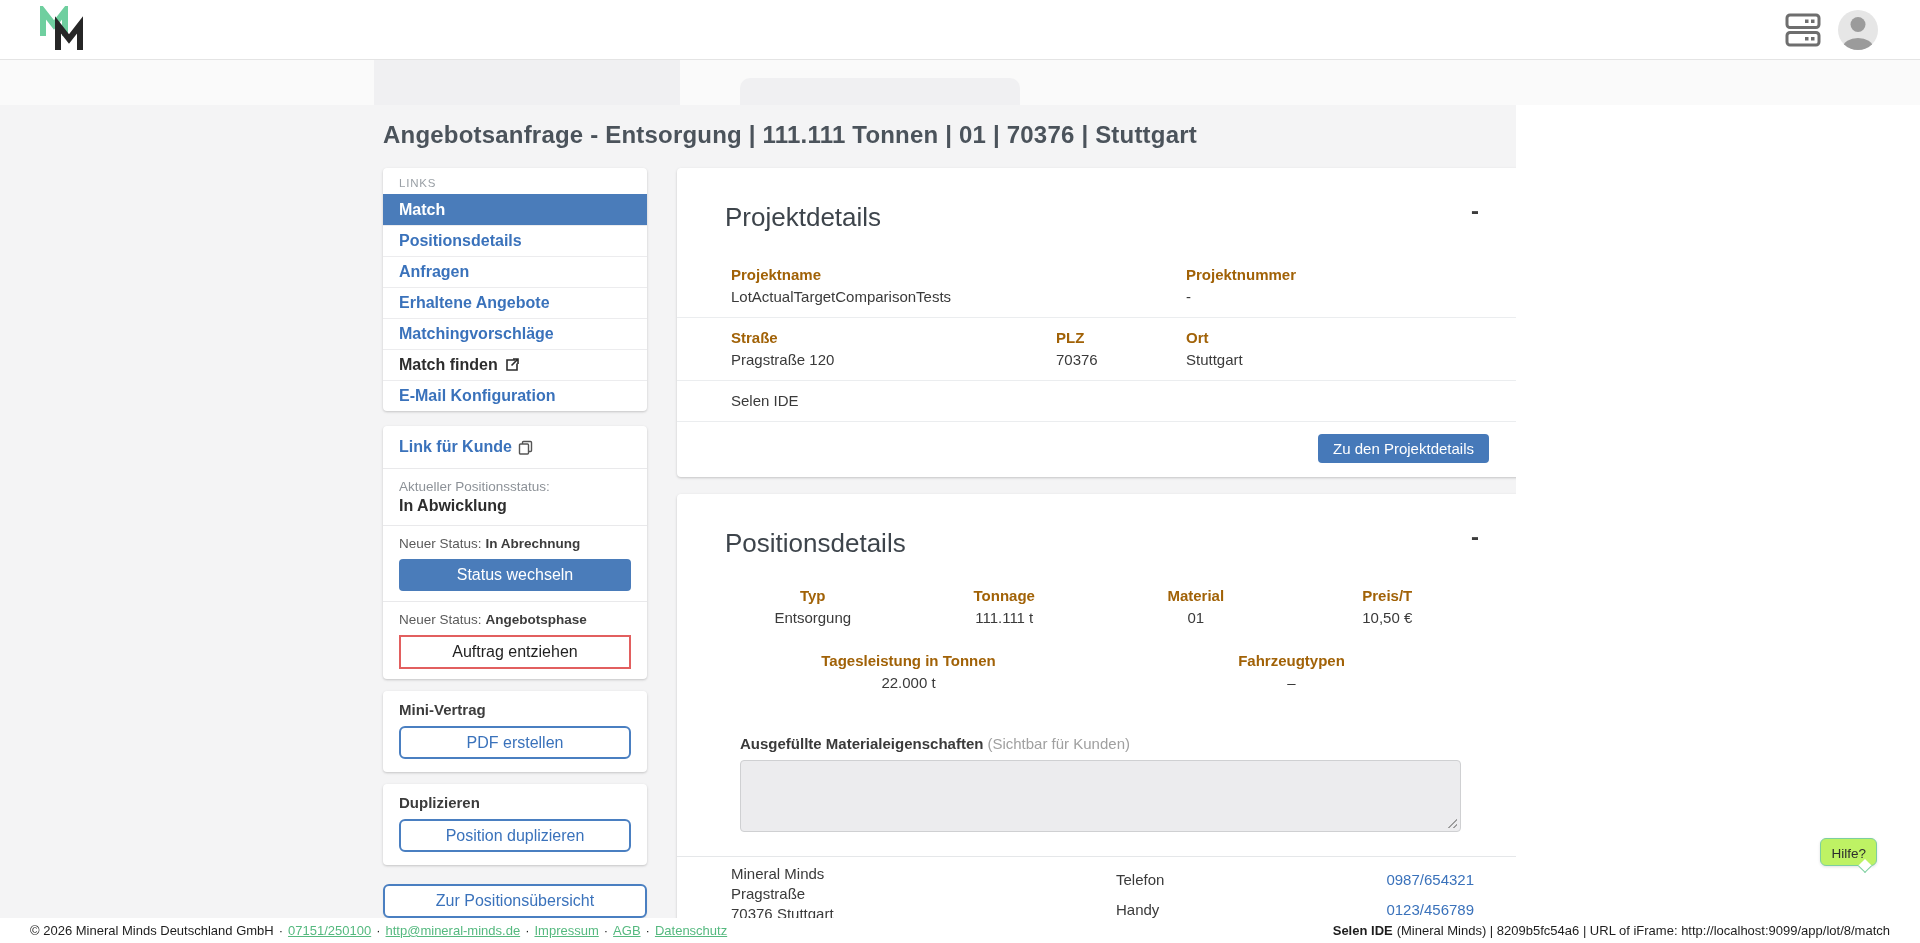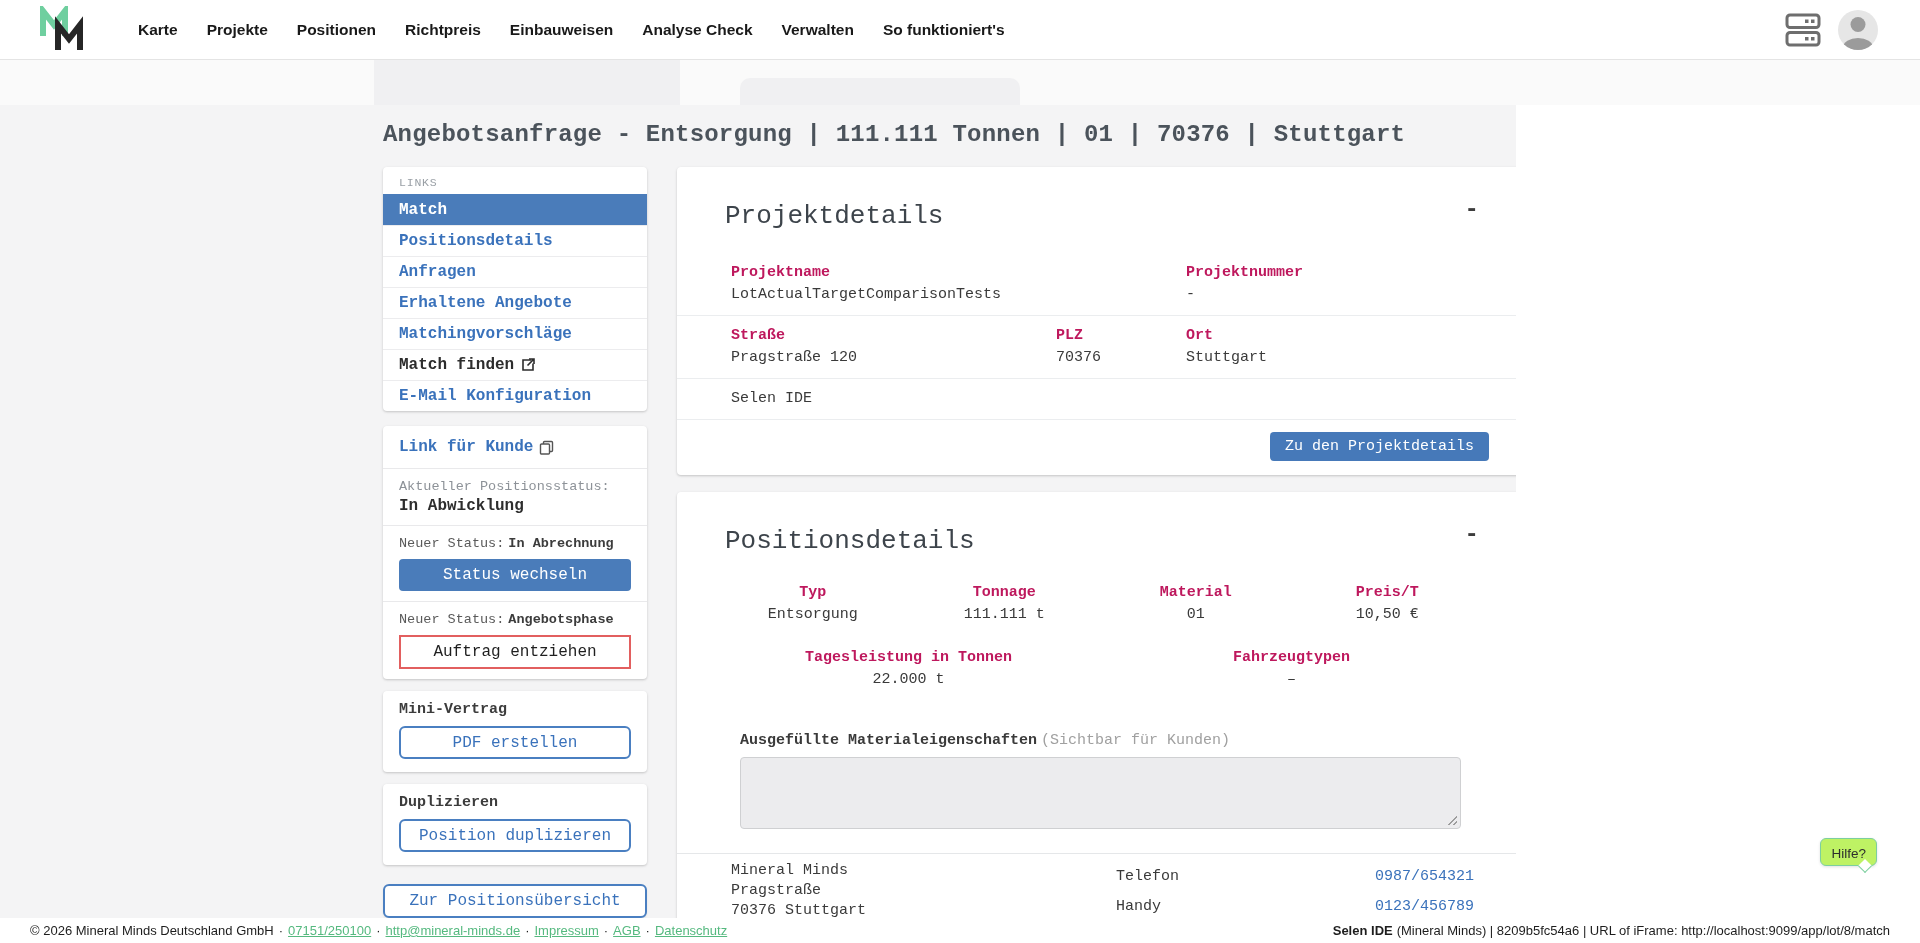--- a/index.html
+++ b/index.html
@@ -22,21 +22,21 @@
     width:30px; height:19px; border-radius:50%; background:#9b9b9b; }
 
   
   .sub-strip { position:fixed; top:60px; left:0; width:1920px; height:45px; background:#fafafa; z-index:1; }
   .ghost-a { position:absolute; left:374px; top:0; width:306px; height:45px; background:#f0f0f2; }
   .ghost-b { position:absolute; left:740px; top:18px; width:280px; height:27px; background:#f0f0f2;
     border-radius:10px 10px 0 0; }
 
   
   .main { position:fixed; top:105px; left:0; width:1516px; height:838px; background:#f4f4f5;
-    overflow:hidden; z-index:2;font-family:Liberation Mono, monospace; }
+    overflow:hidden; z-index:2; }
   .container { position:absolute; left:383px; top:0; width:1140px; }
   .page-title { font-size:24px; font-weight:700; color:#4b535b; margin:16px 0 0 0; letter-spacing:.2px; }
   .columns { display:flex; gap:30px; margin-top:19px; }
   .aside { width:264px; flex-shrink:0; }
   .content { flex:1; min-width:0; }
 
   .card { background:#fff; border-radius:4px; box-shadow:0 1px 3px rgba(0,0,0,.13), 0 1px 2px rgba(0,0,0,.08); }
 
   
   .links-header { font-size:11.5px; letter-spacing:.8px; color:#9aa0a6; padding:9px 16px 5px; }
@@ -69,21 +69,21 @@
   .overview-btn { margin-top:19px; height:34px; box-shadow:0 1px 2px rgba(0,0,0,.08); }
 
   
   .panel-head { display:flex; align-items:flex-start; justify-content:space-between;
     padding:34px 40px 22px 48px; }
   .panel-title { font-size:26px; font-weight:500; color:#3d444b; }
   .collapse-btn { font-size:24px; font-weight:700; color:#3c3c3c; line-height:18px; cursor:pointer;
     background:none; border:none; padding:0 4px; font-family:inherit; }
   .pd-row { display:grid; grid-template-columns:325px 130px 1fr; padding:11px 42px 12px 54px;
     border-bottom:1px solid #ebedef; }
-  .f-label { font-size:15px; font-weight:700; color:#be185d; margin-bottom:5px; }
+  .f-label { font-size:15px; font-weight:700; color:#a16207; margin-bottom:5px; }
   .f-value { font-size:15px; color:#3a3a3a; }
   .span2 { grid-column:1 / 3; }
   .span3 { grid-column:1 / 4; }
   .pd-actions { display:flex; justify-content:flex-end; padding:12px 34px 14px 0; }
   .btn-goto { background:#4679b9; color:#fff; font-size:15px; height:29px; padding:0 15px;
     border:none; border-radius:4px; }
 
   
   .card.pos { margin-top:17px; height:433px; overflow:hidden; position:relative; }
   .pos-grid4 { display:grid; grid-template-columns:repeat(4,1fr); text-align:center;
@@ -124,30 +124,20 @@
     transform:rotate(45deg); }
 </style>
 </head>
 <body>
 
 <div class="header">
   <svg class="logo" viewBox="0 0 52 48">
     <path d="M5 30 L5 5 L16 19 L27 5 L27 30" fill="none" stroke="#6fcf9f" stroke-width="6"></path>
     <path d="M20 44 L20 19 L31 33 L42 19 L42 44" fill="none" stroke="#262626" stroke-width="6"></path>
   </svg>
-  <div class="nav">
-    <span class="nav-item">Karte</span>
-    <span class="nav-item">Projekte</span>
-    <span class="nav-item">Positionen</span>
-    <span class="nav-item">Richtpreis</span>
-    <span class="nav-item">Einbauweisen</span>
-    <span class="nav-item">Analyse Check</span>
-    <span class="nav-item">Verwalten</span>
-    <span class="nav-item">So funktioniert's</span>
-  </div>
   <div class="header-icons">
     <svg class="server-icon" width="38" height="36" viewBox="0 0 38 36">
       <rect x="3" y="3" width="32" height="12.5" rx="3" fill="none" stroke="#6e6e6e" stroke-width="3"></rect>
       <rect x="3" y="20.5" width="32" height="12.5" rx="3" fill="none" stroke="#6e6e6e" stroke-width="3"></rect>
       <rect x="21" y="7.5" width="3.5" height="3.5" fill="#6e6e6e"></rect>
       <rect x="27" y="7.5" width="3.5" height="3.5" fill="#6e6e6e"></rect>
       <rect x="21" y="25" width="3.5" height="3.5" fill="#6e6e6e"></rect>
       <rect x="27" y="25" width="3.5" height="3.5" fill="#6e6e6e"></rect>
     </svg>
     <div class="avatar">

